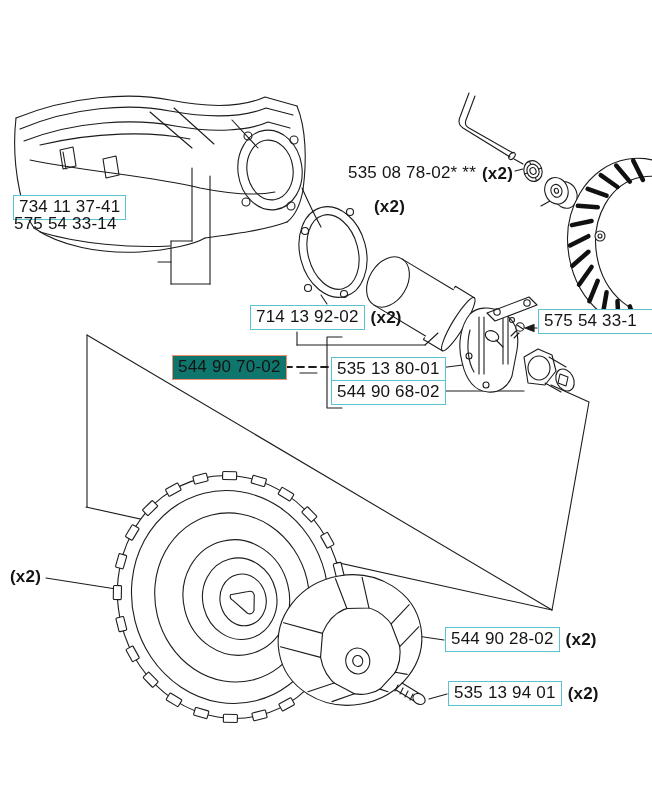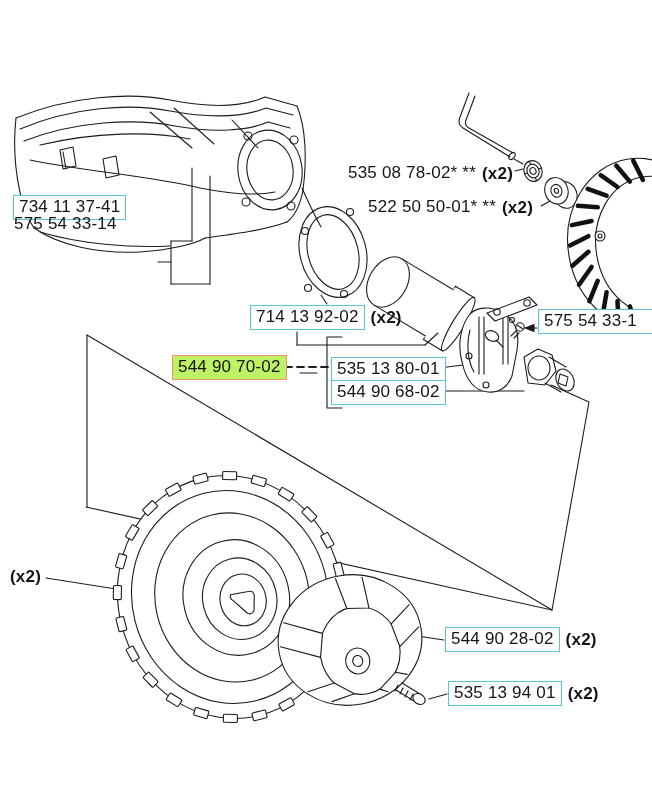--- a/index.html
+++ b/index.html
@@ -3,21 +3,21 @@
 <meta charset="utf-8">
 <style>
   html,body{margin:0;padding:0;background:#fff;}
   #stage{position:relative;width:652px;height:800px;background:#fff;overflow:hidden;
          font-family:"Liberation Sans",sans-serif;}
   #art{position:absolute;left:0;top:0;}
   .callout{position:absolute;font:17px/1.2 "Liberation Sans",sans-serif;color:#141414;
            letter-spacing:.2px;white-space:nowrap;display:flex;align-items:center;}
   .pbox{border:1.6px solid #58c4cf;background:#fff;padding:1px 5px 2px;}
   .plain{padding:1px 0 2px;}
-  .hl{background:#bef264;border:1.6px solid #f0906c;padding:1px 5px 2px;}
+  .hl{background:#0f766e;border:1.6px solid #f0906c;padding:1px 5px 2px;}
   .qty{font-weight:bold;margin-left:6px;padding-top:1px;}
 </style>
 </head>
 <body>
 
 <div id="stage">
 
 <svg id="art" width="652" height="800" viewBox="0 0 652 800" fill="none" stroke="#1c1c1c" stroke-width="1.1" stroke-linecap="round" stroke-linejoin="round">
 
   <g>
@@ -247,21 +247,20 @@
     <span class="plain">575 54 33-14</span>
   </div>
 
 
   <div class="callout" style="left:348px;top:162px">
     <span class="plain">535 08 78-02* **</span>
     <span class="qty">(x2)</span>
   </div>
 
   <div class="callout" style="left:368px;top:196px">
-    <span class="plain">522 50 50-01* **</span>
     <span class="qty">(x2)</span>
   </div>
 
   <div class="callout" style="left:250px;top:305px">
     <span class="pbox">714 13 92-02</span>
     <span class="qty">(x2)</span>
   </div>
 
   <div class="callout" style="left:538px;top:309px">
     <span class="pbox" style="width:118px">575 54 33-1</span>

